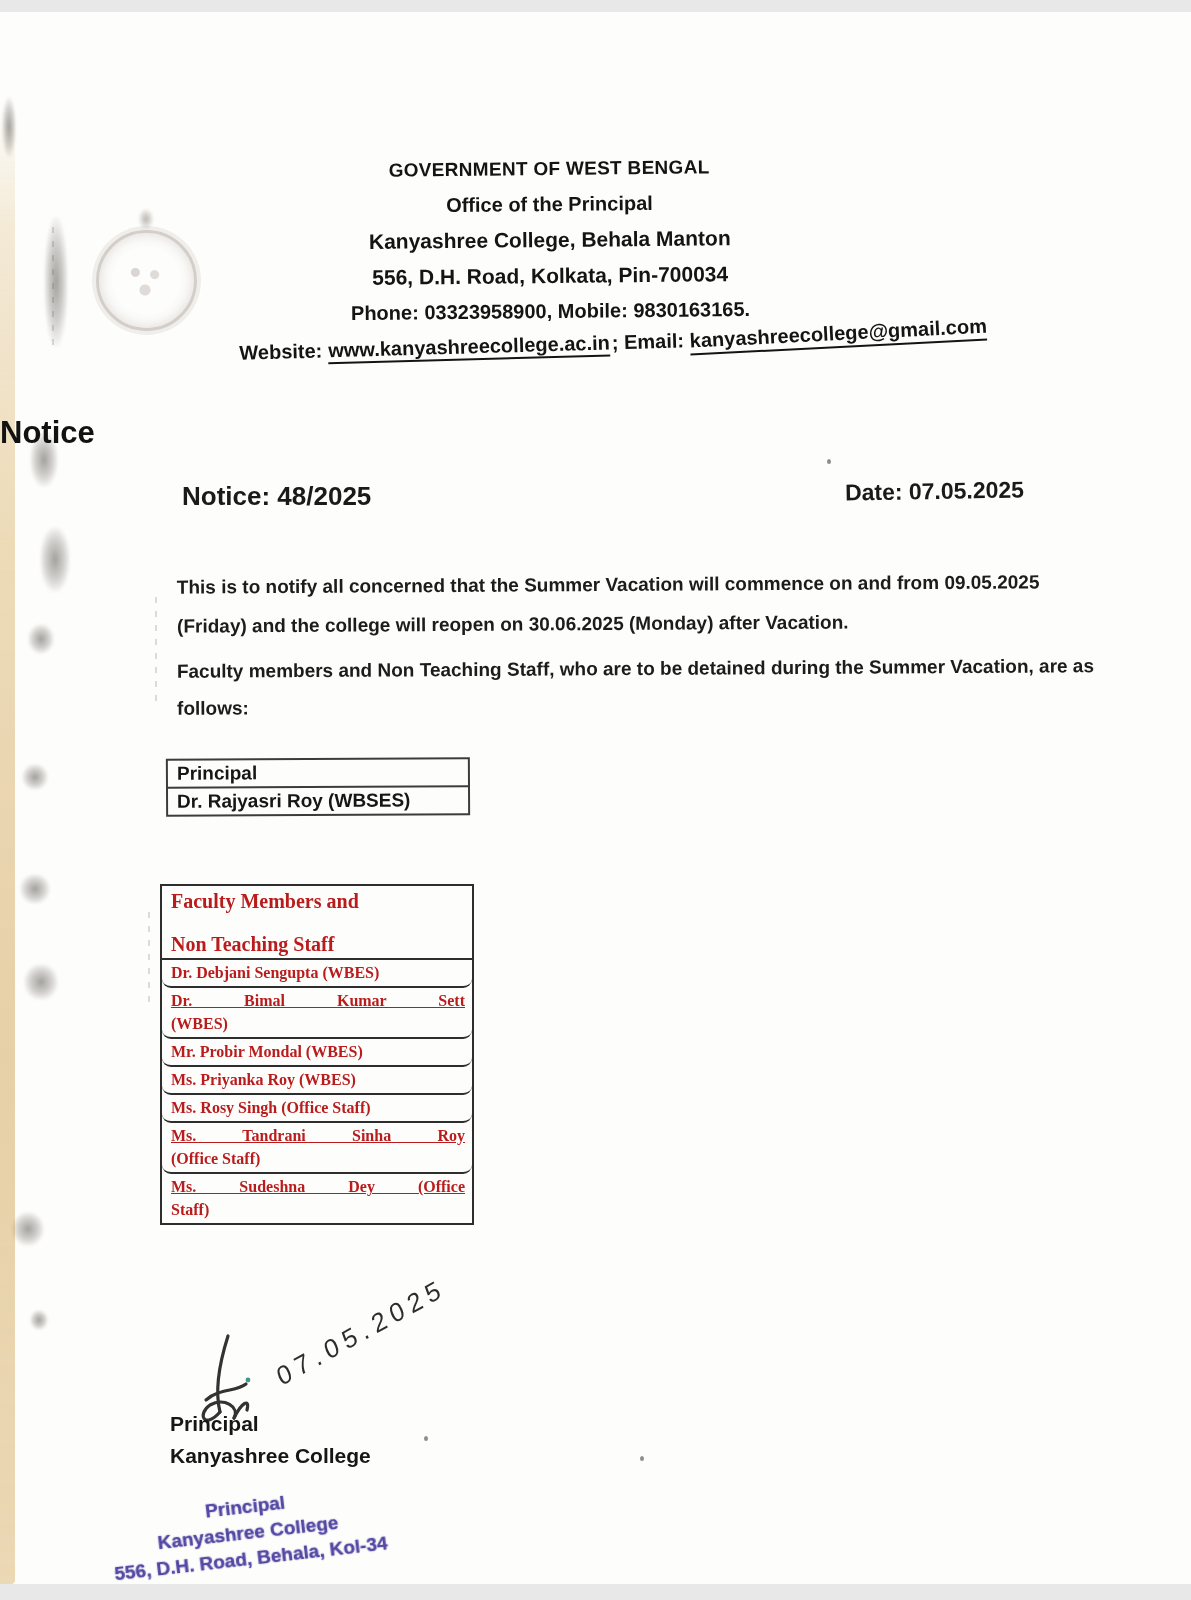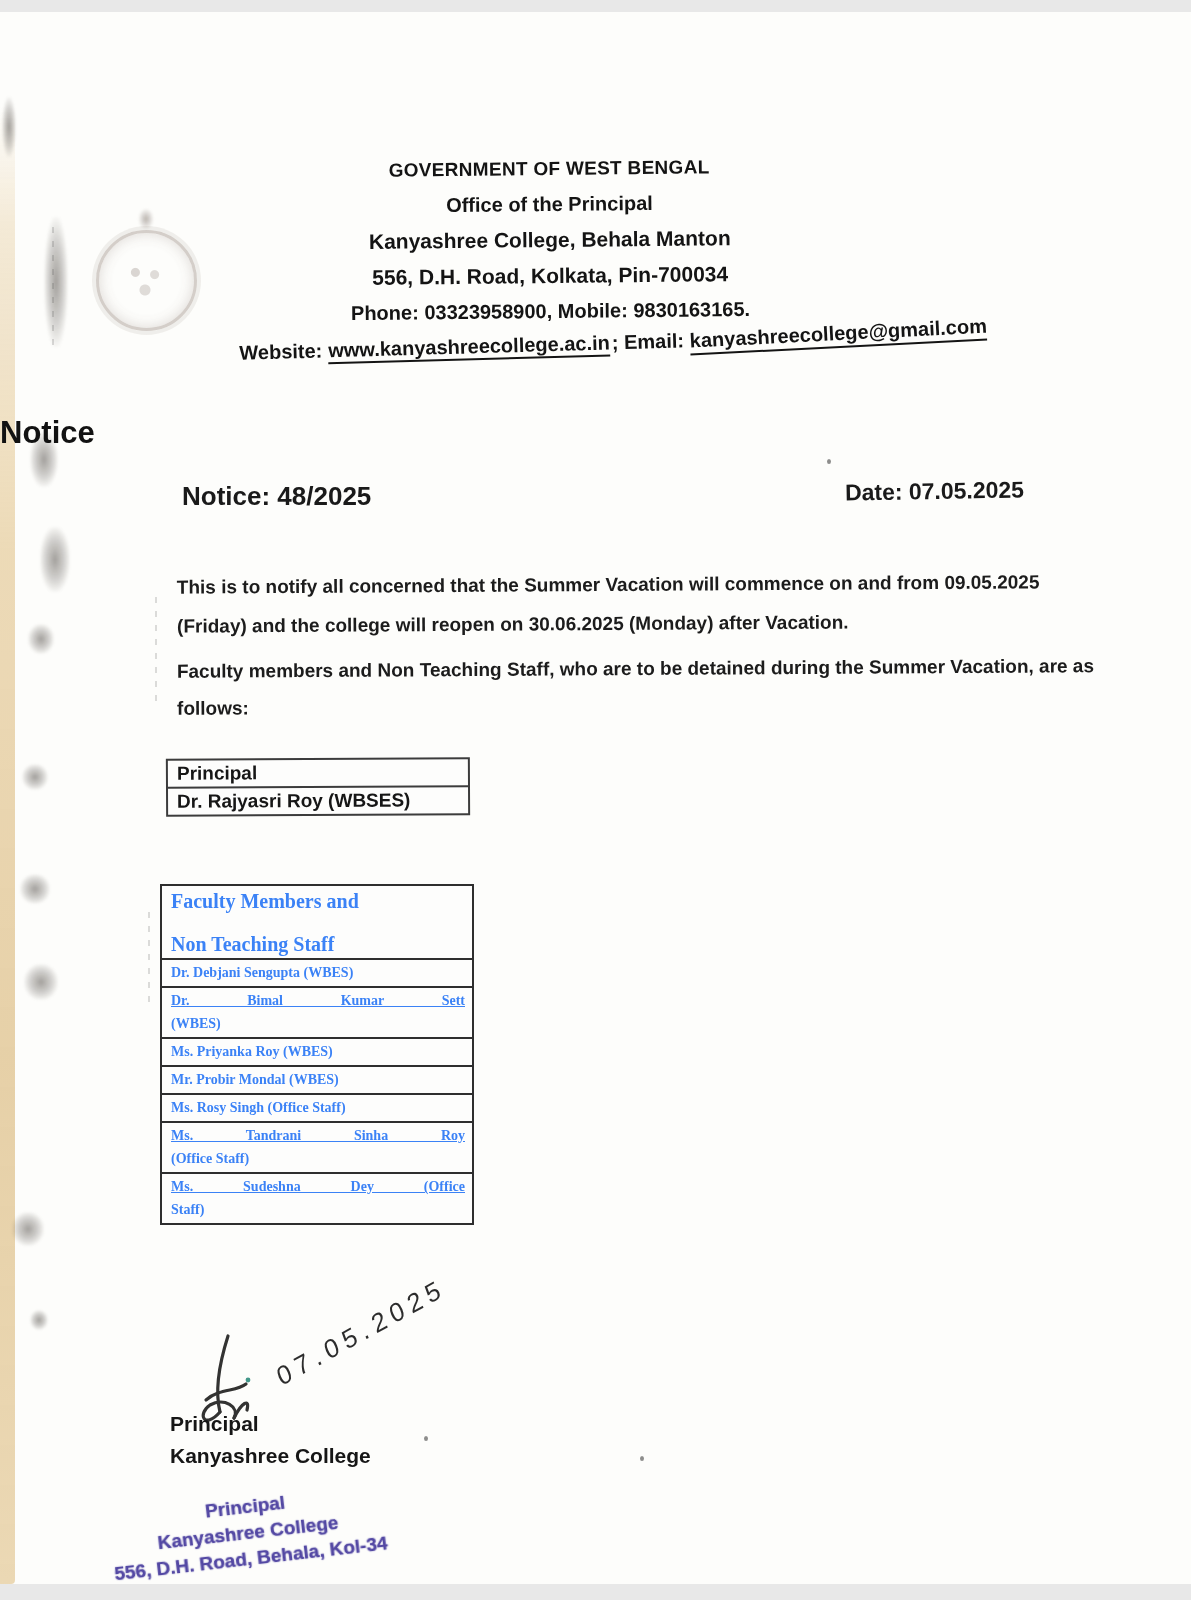--- a/index.html
+++ b/index.html
@@ -59,25 +59,25 @@
     transform:rotate(-.35deg); white-space:nowrap;}
   .para > div{height:39px;}
   .para2 > div{height:37px;}
   
   .tbl1{position:absolute; left:166px; top:746px; width:300px;
     border:2px solid #3c3c3c; transform:rotate(-.3deg); background:rgba(255,255,255,.3);}
   .tbl1 .row{font-size:19px; font-weight:700; color:#161616; padding:2px 0 2px 9px; line-height:22px;}
   .tbl1 .row:first-child{border-bottom:2px solid #3c3c3c;}
   .tbl2{position:absolute; left:160px; top:872px; width:310px;
     border:2px solid #2e2e2e; font-family:"Liberation Serif", serif; font-weight:700;
-    color:#3b82f6; background:rgba(255,255,255,.3);}
+    color:#b91c1c; background:rgba(255,255,255,.3);}
   .t2head{height:66px; padding:4px 8px 2px 9px; font-size:20px;
     display:flex; flex-direction:column; justify-content:space-between;
     border-bottom:2px solid #2e2e2e;}
-  .t2row{border-bottom:2px solid #2e2e2e; padding:1px 7px 2px 9px; font-size:14px; line-height:23px;}
+  .t2row{border-bottom:2px solid #2e2e2e; padding:1px 7px 2px 9px; font-size:16px; line-height:23px;border-radius:9px;}
   .t2row:last-child{border-bottom:none;}
   .jline{text-align:justify; text-align-last:justify;text-decoration:underline;}
   
   .sig-svg{position:absolute; left:190px; top:1318px; opacity:.92;}
   .hand-date{position:absolute; left:272px; top:1352px; transform:rotate(-29deg) skewX(-6deg);
     transform-origin:left top; font-size:26px; font-weight:500; letter-spacing:6px;
     color:#1d1d1d; white-space:nowrap; opacity:.93;}
   .signer{position:absolute; font-size:21px; font-weight:700; color:#161616;}
   .signer-title{left:170px; top:1400px;}
   .signer-org{left:170px; top:1432px;}
@@ -152,24 +152,24 @@
     </div>
     <div>
         <div class="t2row">
           <div class="t2line">Dr. Debjani Sengupta (WBES)</div>
         </div>
         <div class="t2row">
           <div class="t2line jline">Dr. Bimal Kumar Sett</div>
           <div class="t2line">(WBES)</div>
         </div>
         <div class="t2row">
+          <div class="t2line">Mr. Probir Mondal (WBES)</div>
+        </div>
+        <div class="t2row">
           <div class="t2line">Ms. Priyanka Roy (WBES)</div>
-        </div>
-        <div class="t2row">
-          <div class="t2line">Mr. Probir Mondal (WBES)</div>
         </div>
         <div class="t2row">
           <div class="t2line">Ms. Rosy Singh (Office Staff)</div>
         </div>
         <div class="t2row">
           <div class="t2line jline">Ms. Tandrani Sinha Roy</div>
           <div class="t2line">(Office Staff)</div>
         </div>
         <div class="t2row">
           <div class="t2line jline">Ms. Sudeshna Dey (Office</div>

